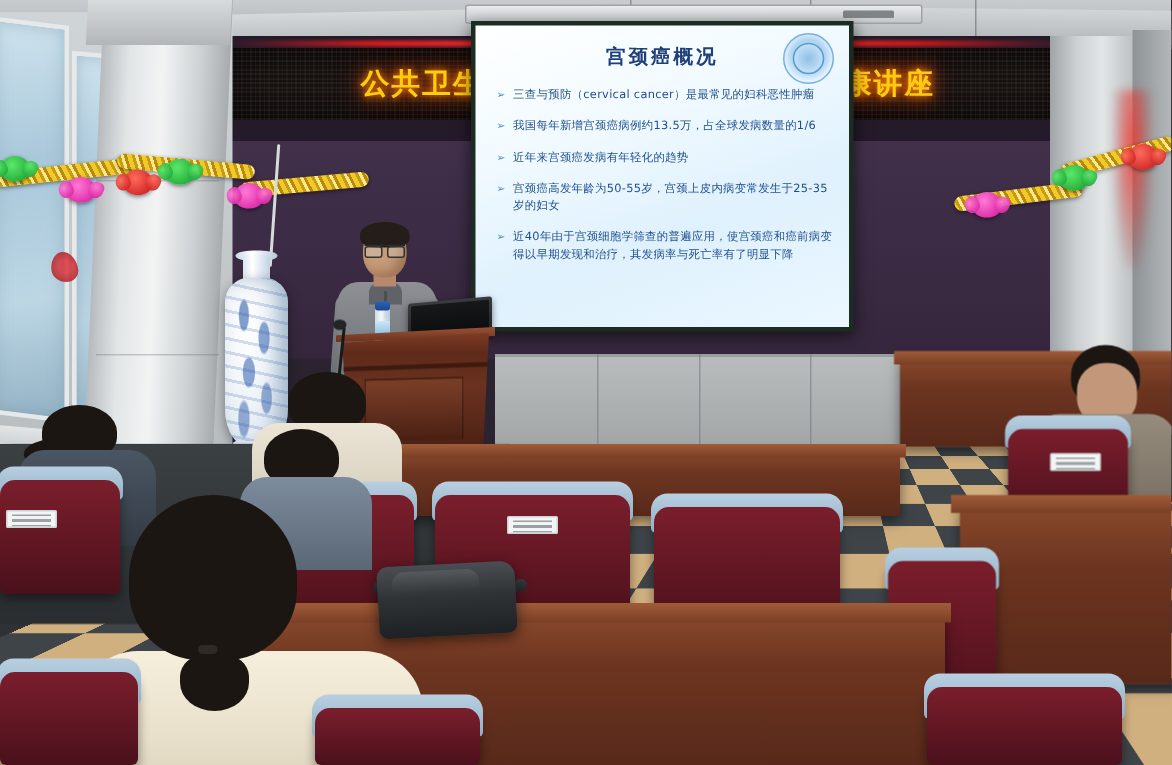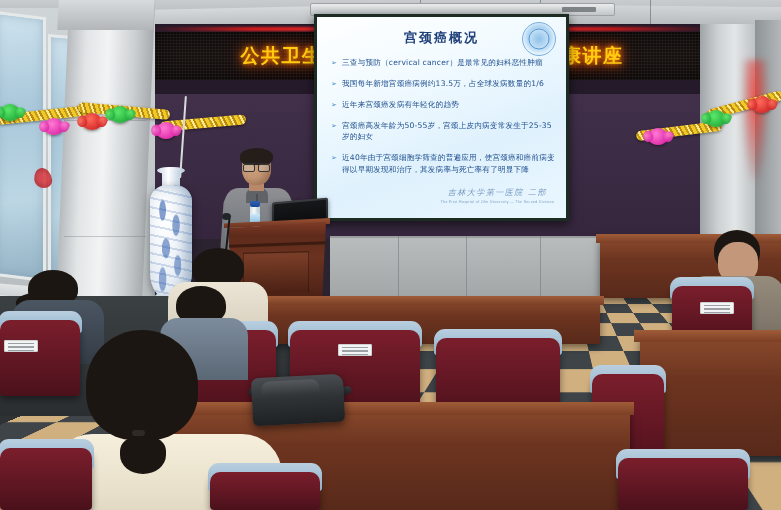--- a/index.html
+++ b/index.html
@@ -527,24 +527,20 @@
         </div>
         <div class="bullet">
           <span class="bmark">➢</span>
           <span class="btxt">宫颈癌高发年龄为50-55岁，宫颈上皮内病变常发生于25-35岁的妇女</span>
         </div>
         <div class="bullet">
           <span class="bmark">➢</span>
           <span class="btxt">近40年由于宫颈细胞学筛查的普遍应用，使宫颈癌和癌前病变得以早期发现和治疗，其发病率与死亡率有了明显下降</span>
         </div>
       </div>
-      <div class="slide-sign">
-        <div class="sig">吉林大学第一医院 二部</div>
-        <div class="sub">The First Hospital of Jilin University — The Second Division</div>
-      </div>
     </div>
   </div>
 
   <div class="window-wall">
     <div class="win win-a"></div>
     <div class="win win-b"></div>
     <div class="win win-c"></div>
     <div class="win-decal"></div>
     <div class="win-sill"></div>
     <div class="radiator"></div>

